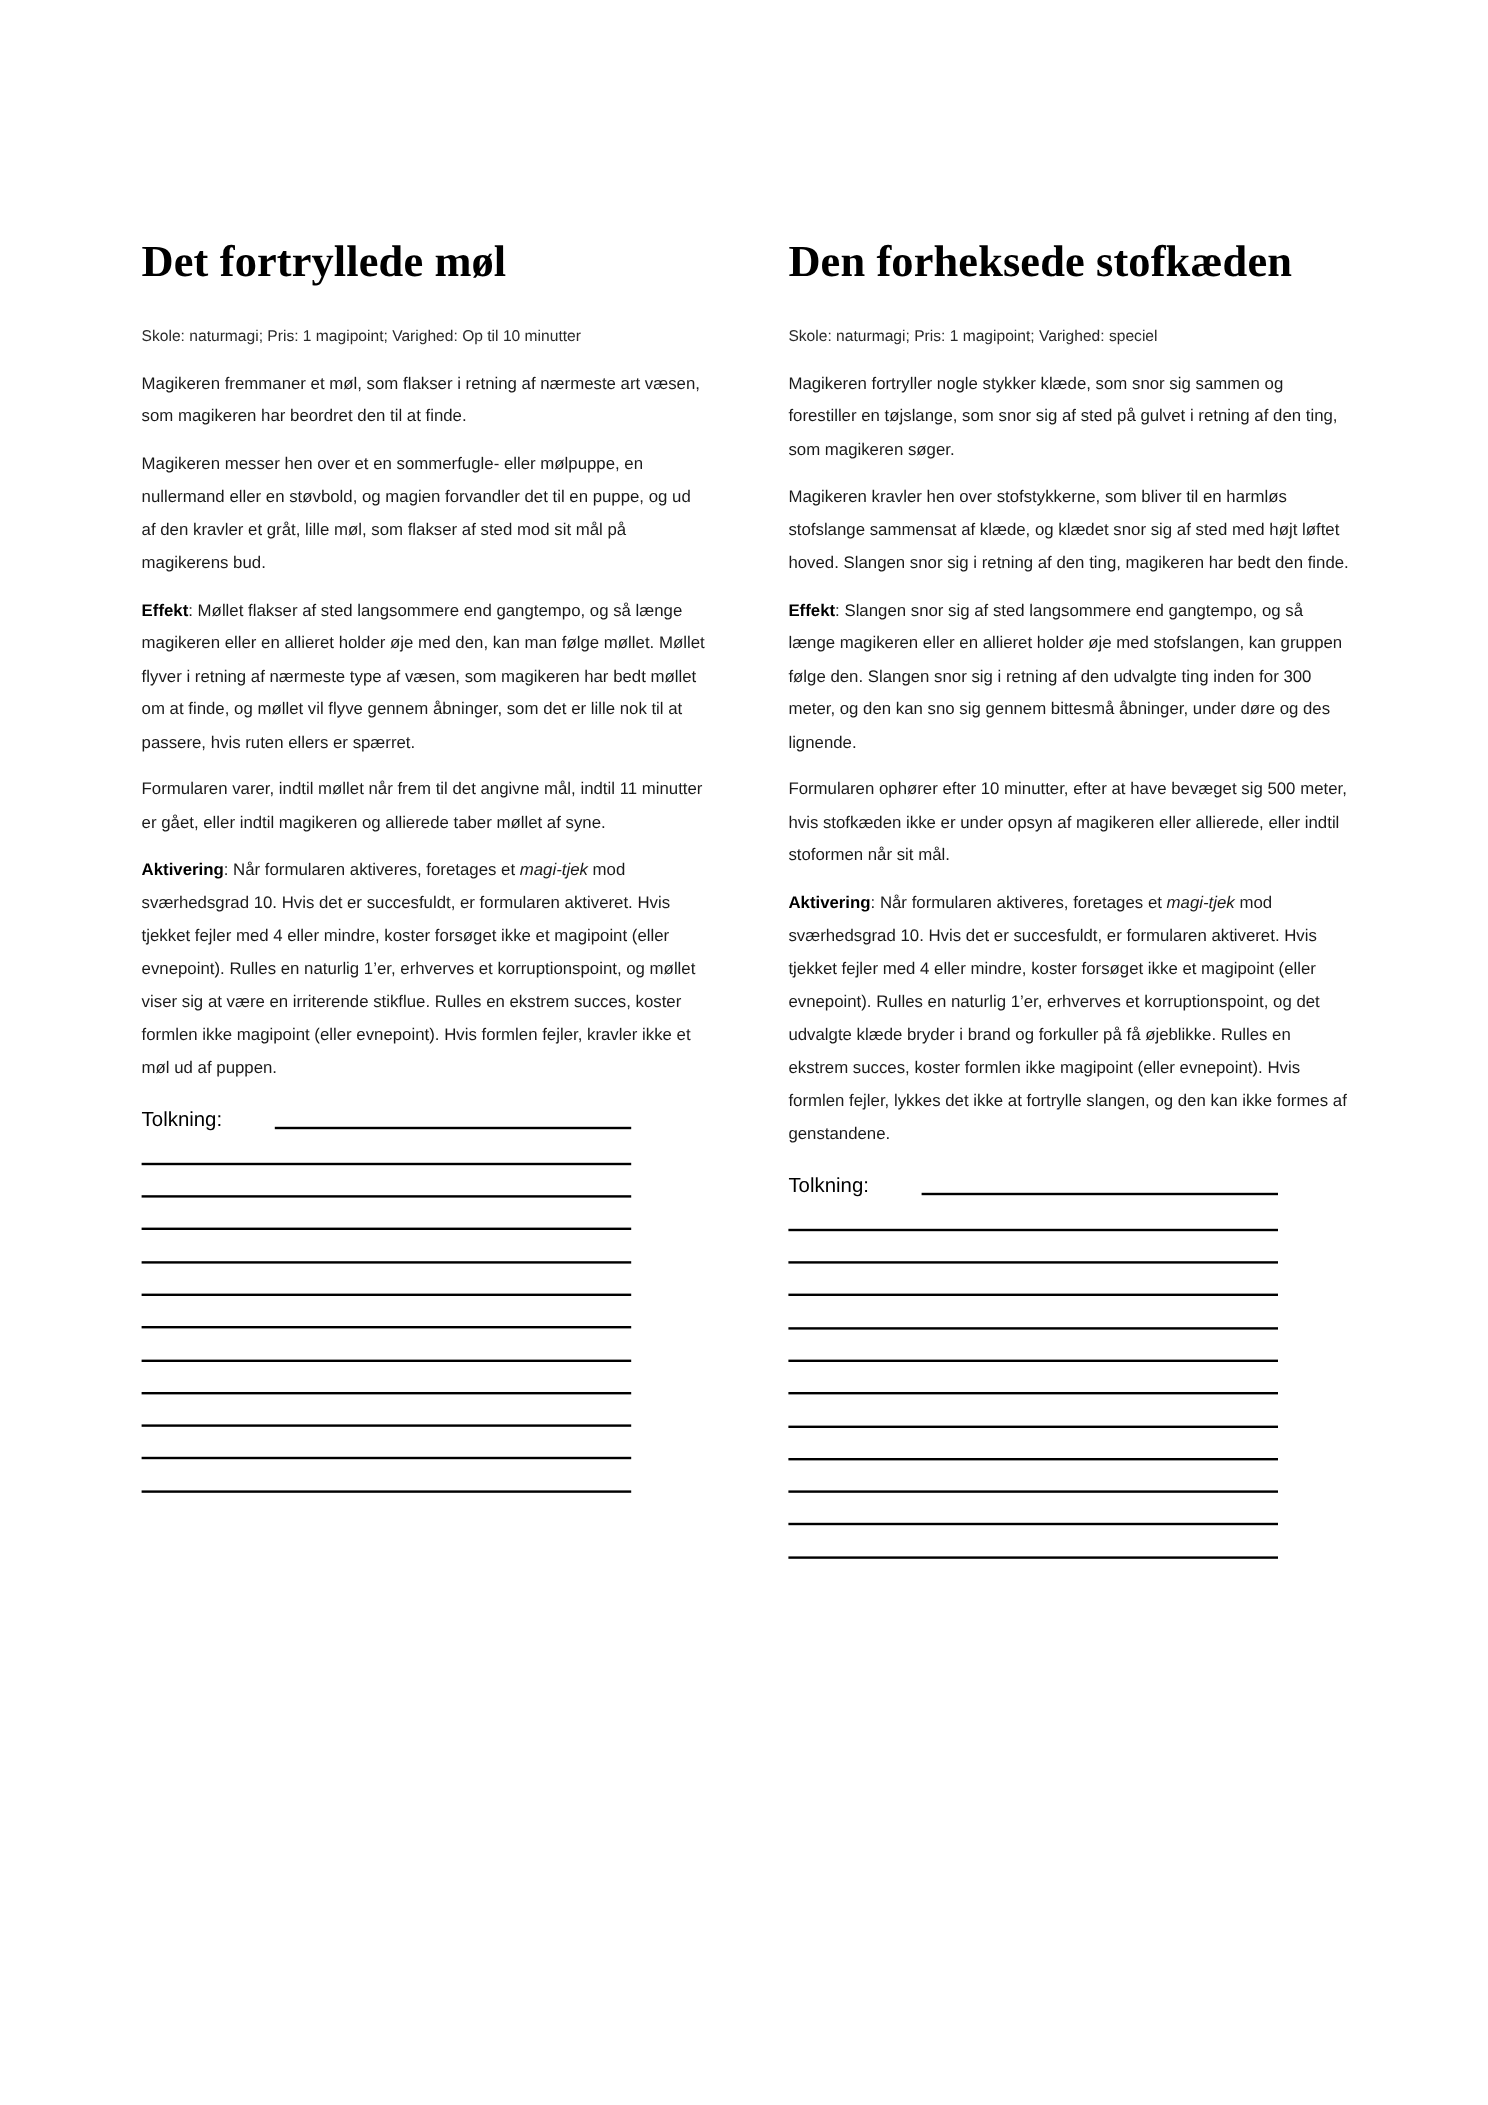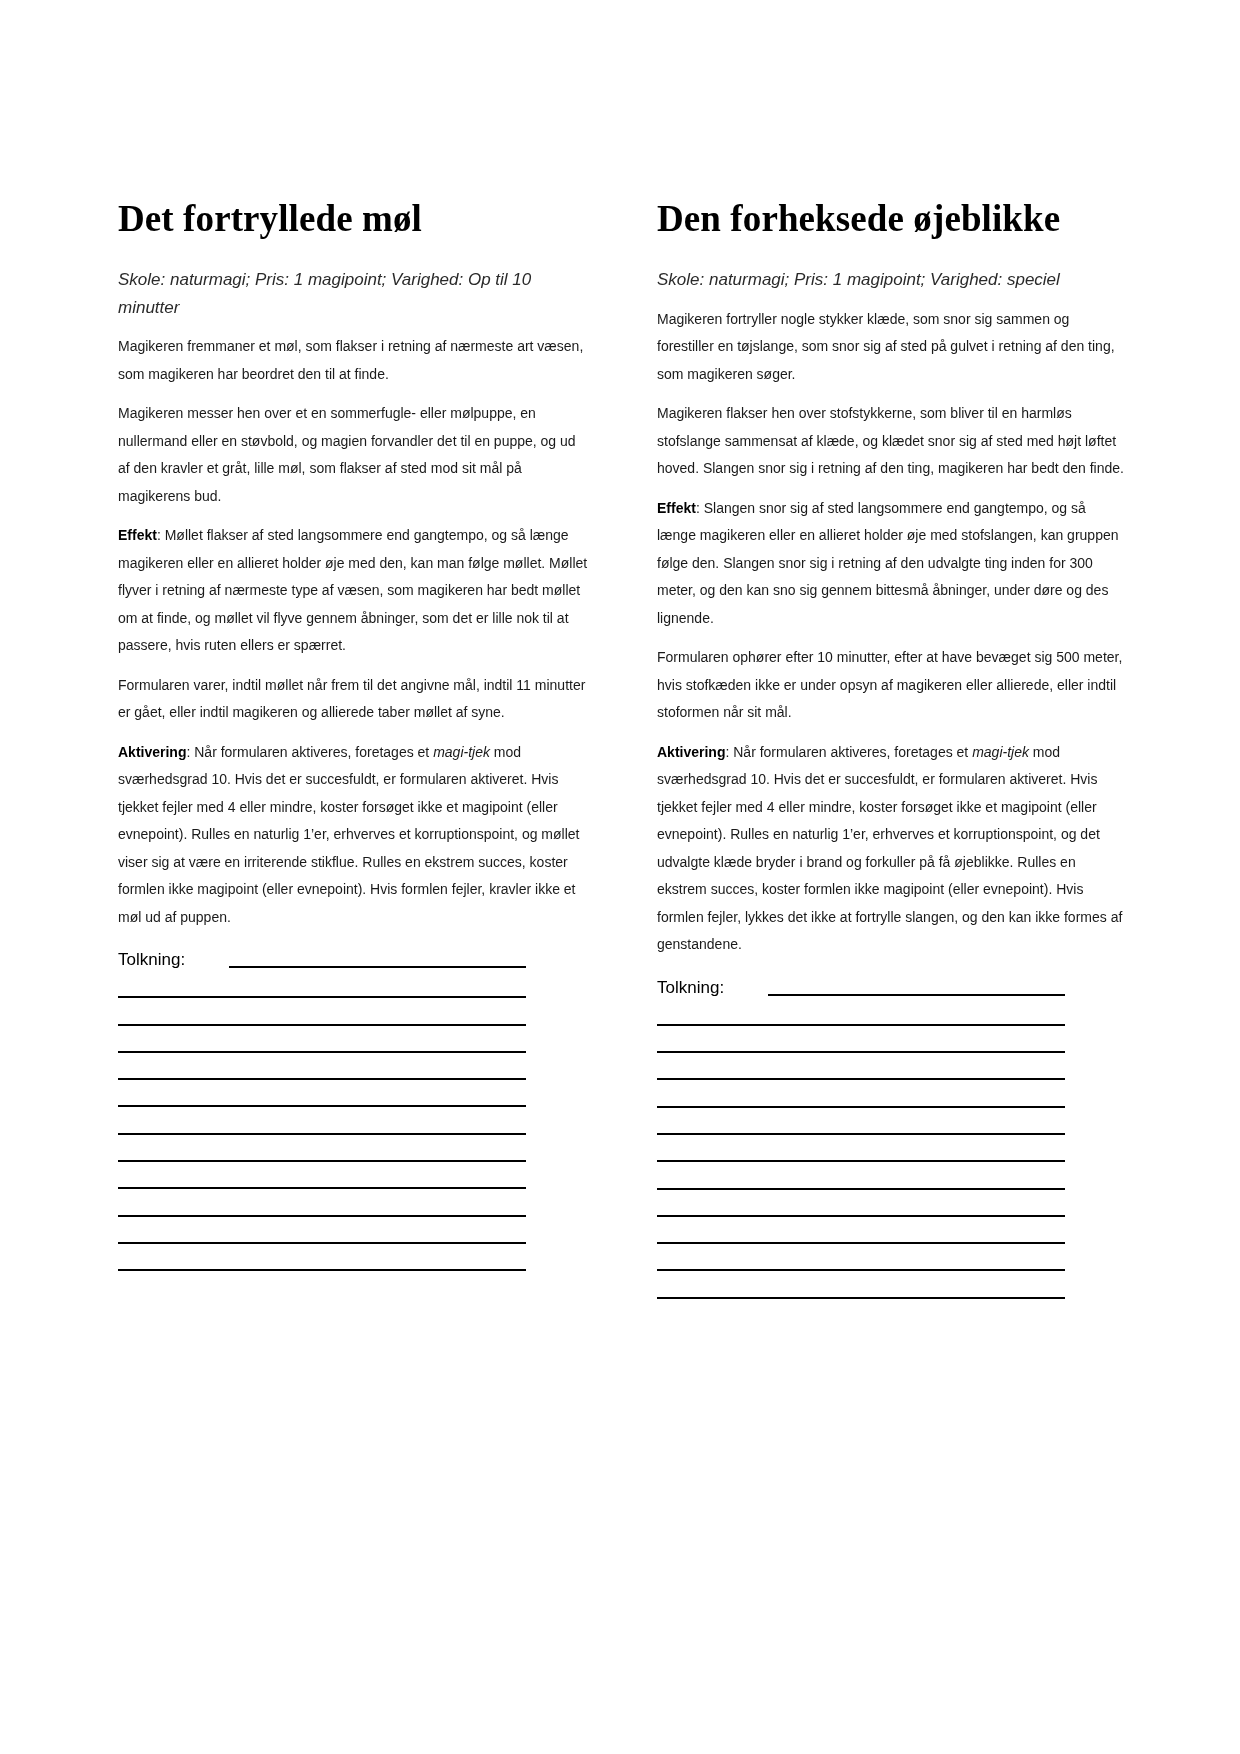--- a/index.html
+++ b/index.html
@@ -25,22 +25,21 @@
       font-family: "Liberation Serif", "DejaVu Serif", serif;
       font-weight: bold;
       font-size: 37px;
       line-height: 46px;
       margin: 0 0 24px 0;
       color: #000;
       letter-spacing: 0.1px;
     }
     .meta {
       font-family: "Liberation Sans", "DejaVu Sans", sans-serif;
-      font-style: italic;
-      font-size: 17px;
+      font-size: 13px;
       line-height: 27.5px;
       margin: 0 0 12px 0;
       color: #2a2a2a;
     }
     .para {
       font-family: "Liberation Sans", "DejaVu Sans", sans-serif;
       font-size: 14px;
       line-height: 27.5px;
       margin: 0 0 12px 0;
       color: #1a1a1a;
@@ -108,24 +107,24 @@
         <div class="write-line"></div>
         <div class="write-line"></div>
         <div class="write-line"></div>
         <div class="write-line"></div>
         <div class="write-line"></div>
       </div>
   </div>
 </section>
 
 <section class="column col-right">
-  <h1 class="spell-title">Den forheksede øjeblikke</h1>
+  <h1 class="spell-title">Den forheksede stofkæden</h1>
   <p class="meta">Skole: naturmagi; Pris: 1 magipoint; Varighed: speciel</p>
   <p class="para">Magikeren fortryller nogle stykker klæde, som snor sig sammen og forestiller en tøjslange, som snor sig af sted på gulvet i retning af den ting, som magikeren søger.</p>
-  <p class="para">Magikeren flakser hen over stofstykkerne, som bliver til en harmløs stofslange sammensat af klæde, og klædet snor sig af sted med højt løftet hoved. Slangen snor sig i retning af den ting, magikeren har bedt den finde.</p>
+  <p class="para">Magikeren kravler hen over stofstykkerne, som bliver til en harmløs stofslange sammensat af klæde, og klædet snor sig af sted med højt løftet hoved. Slangen snor sig i retning af den ting, magikeren har bedt den finde.</p>
   <p class="para"><span class="label">Effekt</span><span>: Slangen snor sig af sted langsommere end gangtempo, og så længe magikeren eller en allieret holder øje med stofslangen, kan gruppen følge den. Slangen snor sig i retning af den udvalgte ting inden for 300 meter, og den kan sno sig gennem bittesmå åbninger, under døre og des lignende.</span></p>
   <p class="para">Formularen ophører efter 10 minutter, efter at have bevæget sig 500 meter, hvis stofkæden ikke er under opsyn af magikeren eller allierede, eller indtil stoformen når sit mål.</p>
   <p class="para"><span class="label">Aktivering</span><span>: Når formularen aktiveres, foretages et </span><em>magi-tjek</em><span> mod sværhedsgrad 10. Hvis det er succesfuldt, er formularen aktiveret. Hvis tjekket fejler med 4 eller mindre, koster forsøget ikke et magipoint (eller evnepoint). Rulles en naturlig 1’er, erhverves et korruptionspoint, og det udvalgte klæde bryder i brand og forkuller på få øjeblikke. Rulles en ekstrem succes, koster formlen ikke magipoint (eller evnepoint). Hvis formlen fejler, lykkes det ikke at fortrylle slangen, og den kan ikke formes af genstandene.</span></p>
 
   <div class="interp">
     <div class="interp-head">
       <span class="interp-label"><span>Tolkning</span><span>:</span></span>
       <div class="interp-first-line"></div>
     </div>
     <div class="write-lines">

